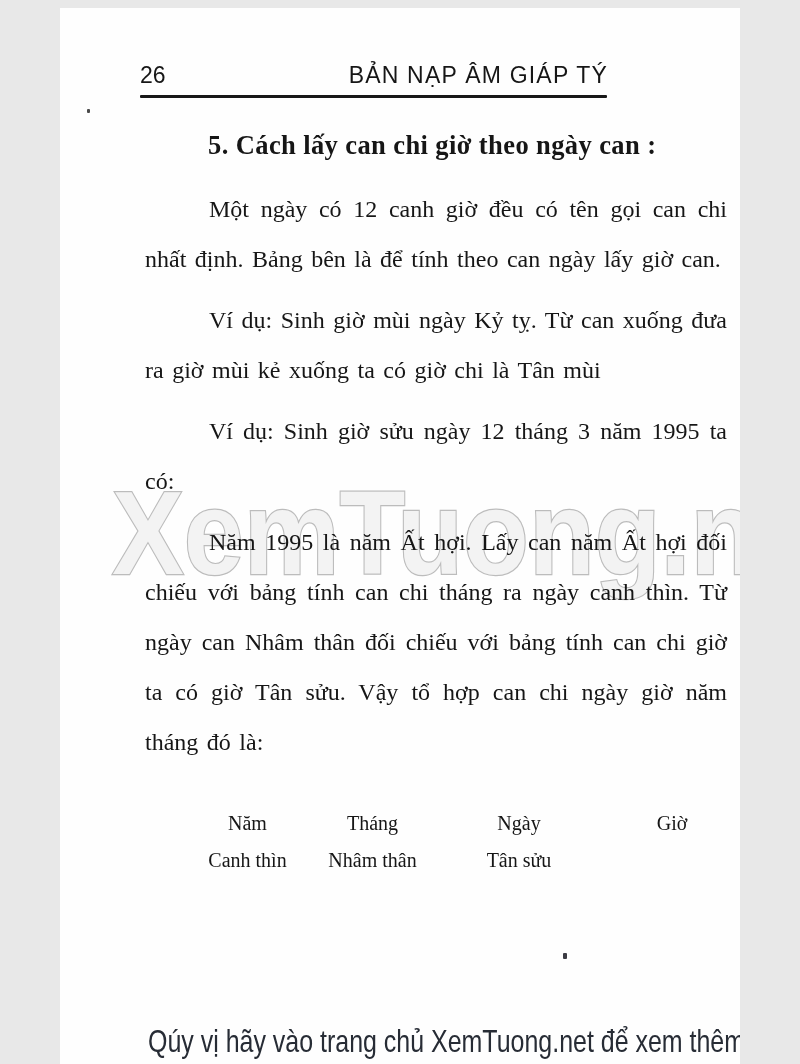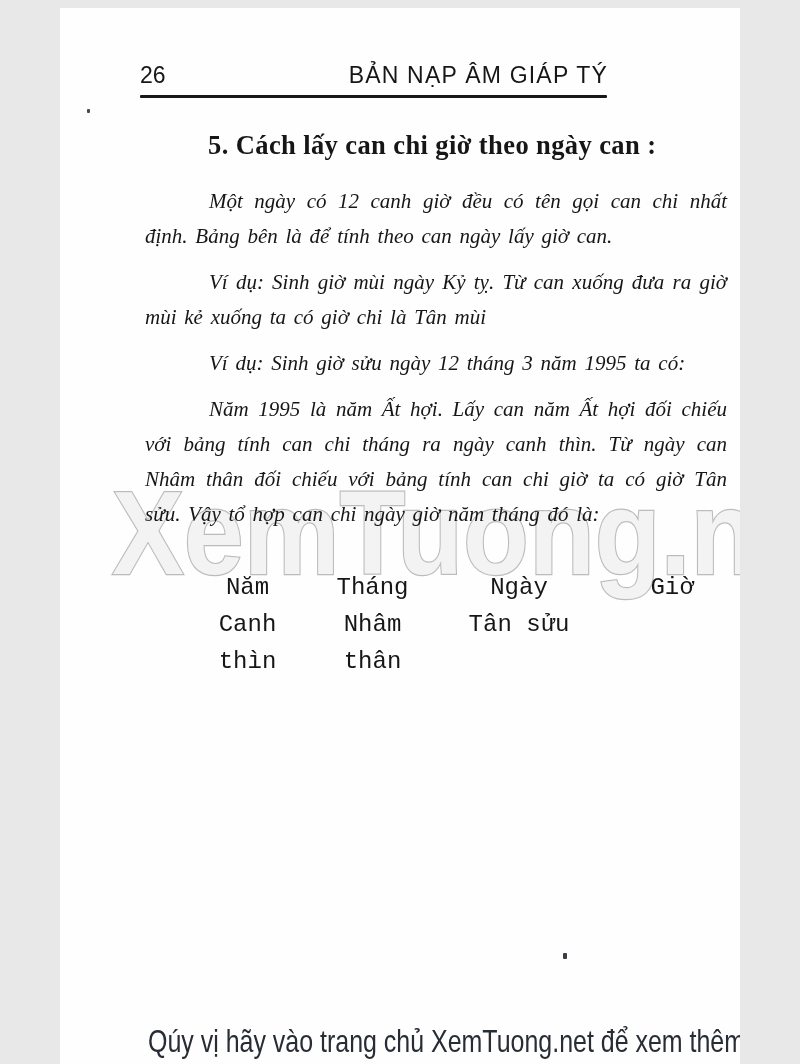--- a/index.html
+++ b/index.html
@@ -29,34 +29,32 @@
   
   .content {
     position:absolute; top:122px; left:85px; width:582px; z-index:2;
   }
   .sec-heading {
     margin:0 0 0 63px;
     font-size:26.5px; font-weight:bold; letter-spacing:0.4px;
   }
   .para {
     margin:11px 0 0 0;
-    font-size:21px; line-height:35px;
+    font-size:24px; line-height:50px;
     text-align:justify; text-indent:64px;
     word-spacing:2.5px;
-    font-style:italic;
   }
   .para.first { margin-top:23px; }
   
   .combo-table {
     margin:38px 0 0 40px;
     display:grid;
     grid-template-columns:125px 125px 168px 138px;
-    font-size:24px; line-height:36.8px;
+    font-size:20px; line-height:36.8px;
     text-align:center;
-    font-family:Liberation Mono, monospace;
   }
   
   .watermark {
     position:absolute; left:48px; top:466px;
     width:748px; height:134px;
     z-index:1; pointer-events:none;
   }
   .watermark text {
     font-family:"Liberation Sans", sans-serif;
     font-weight:bold;

